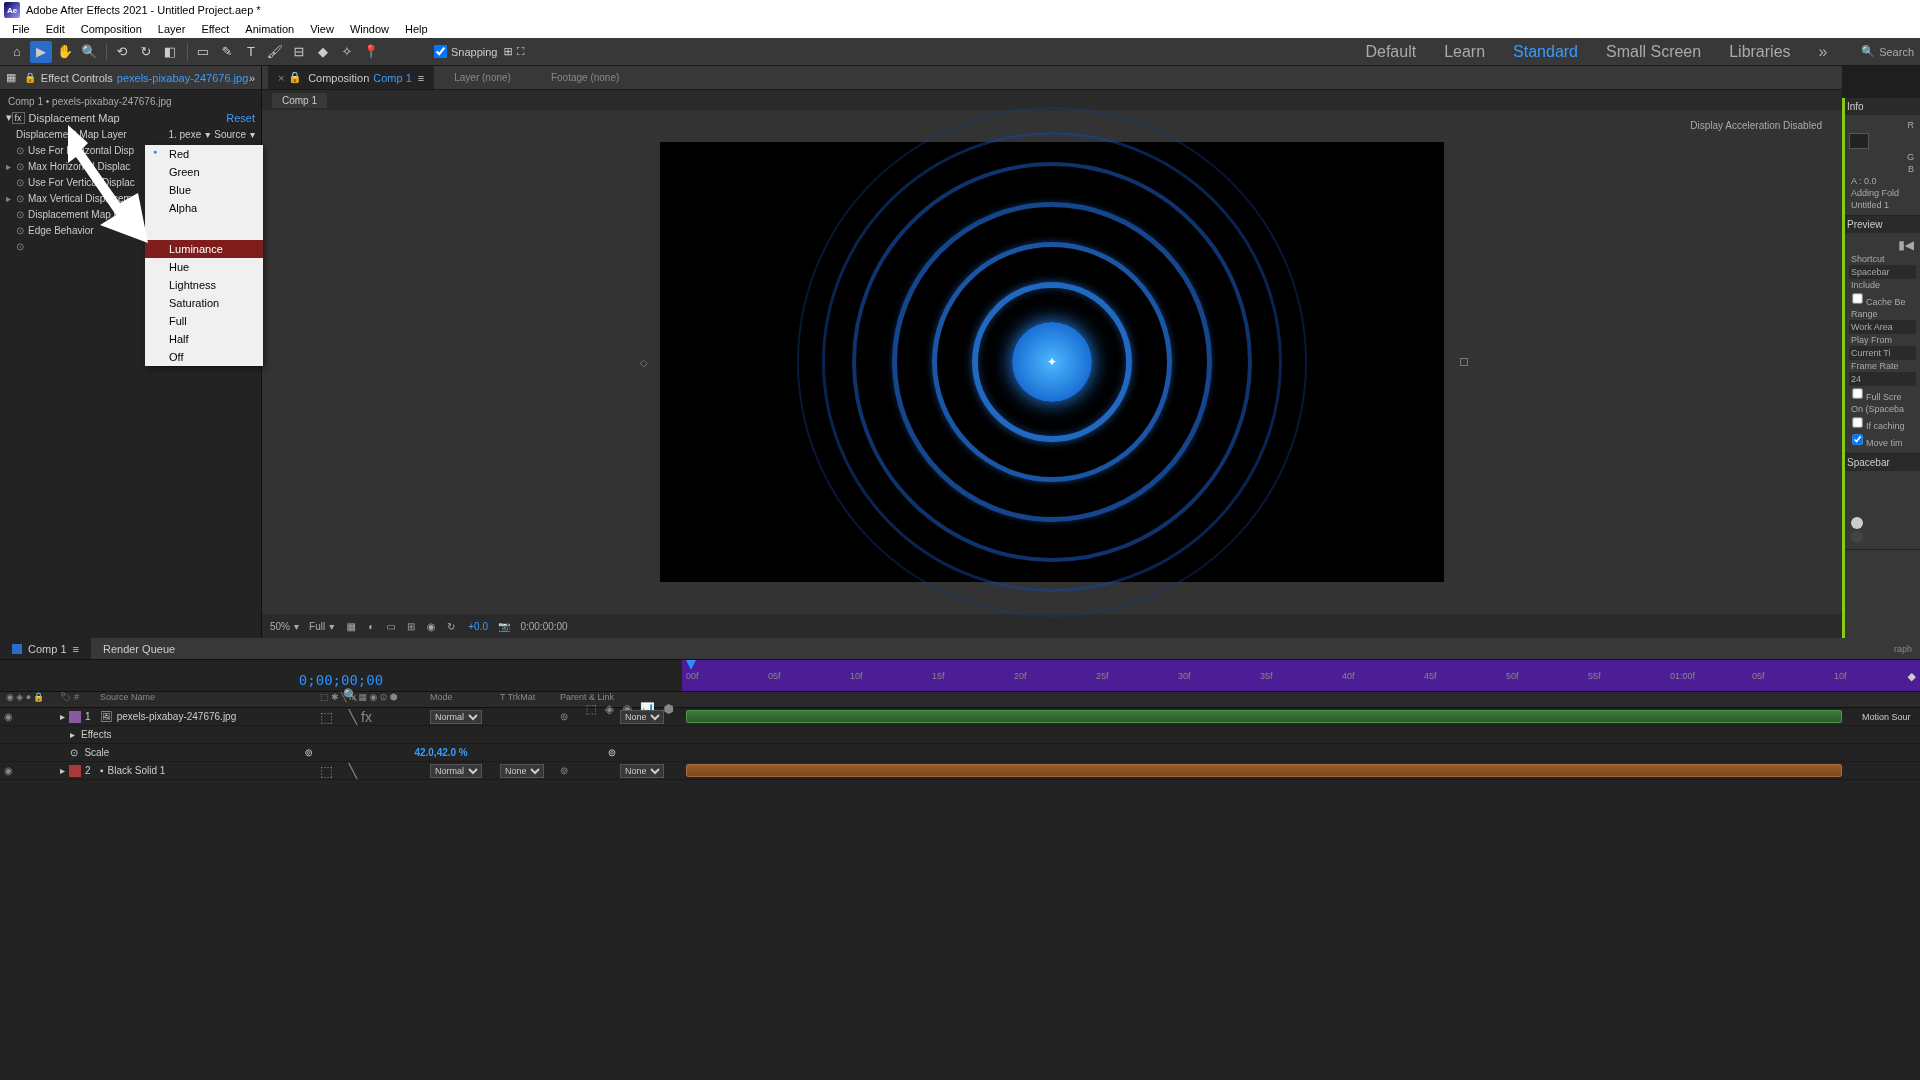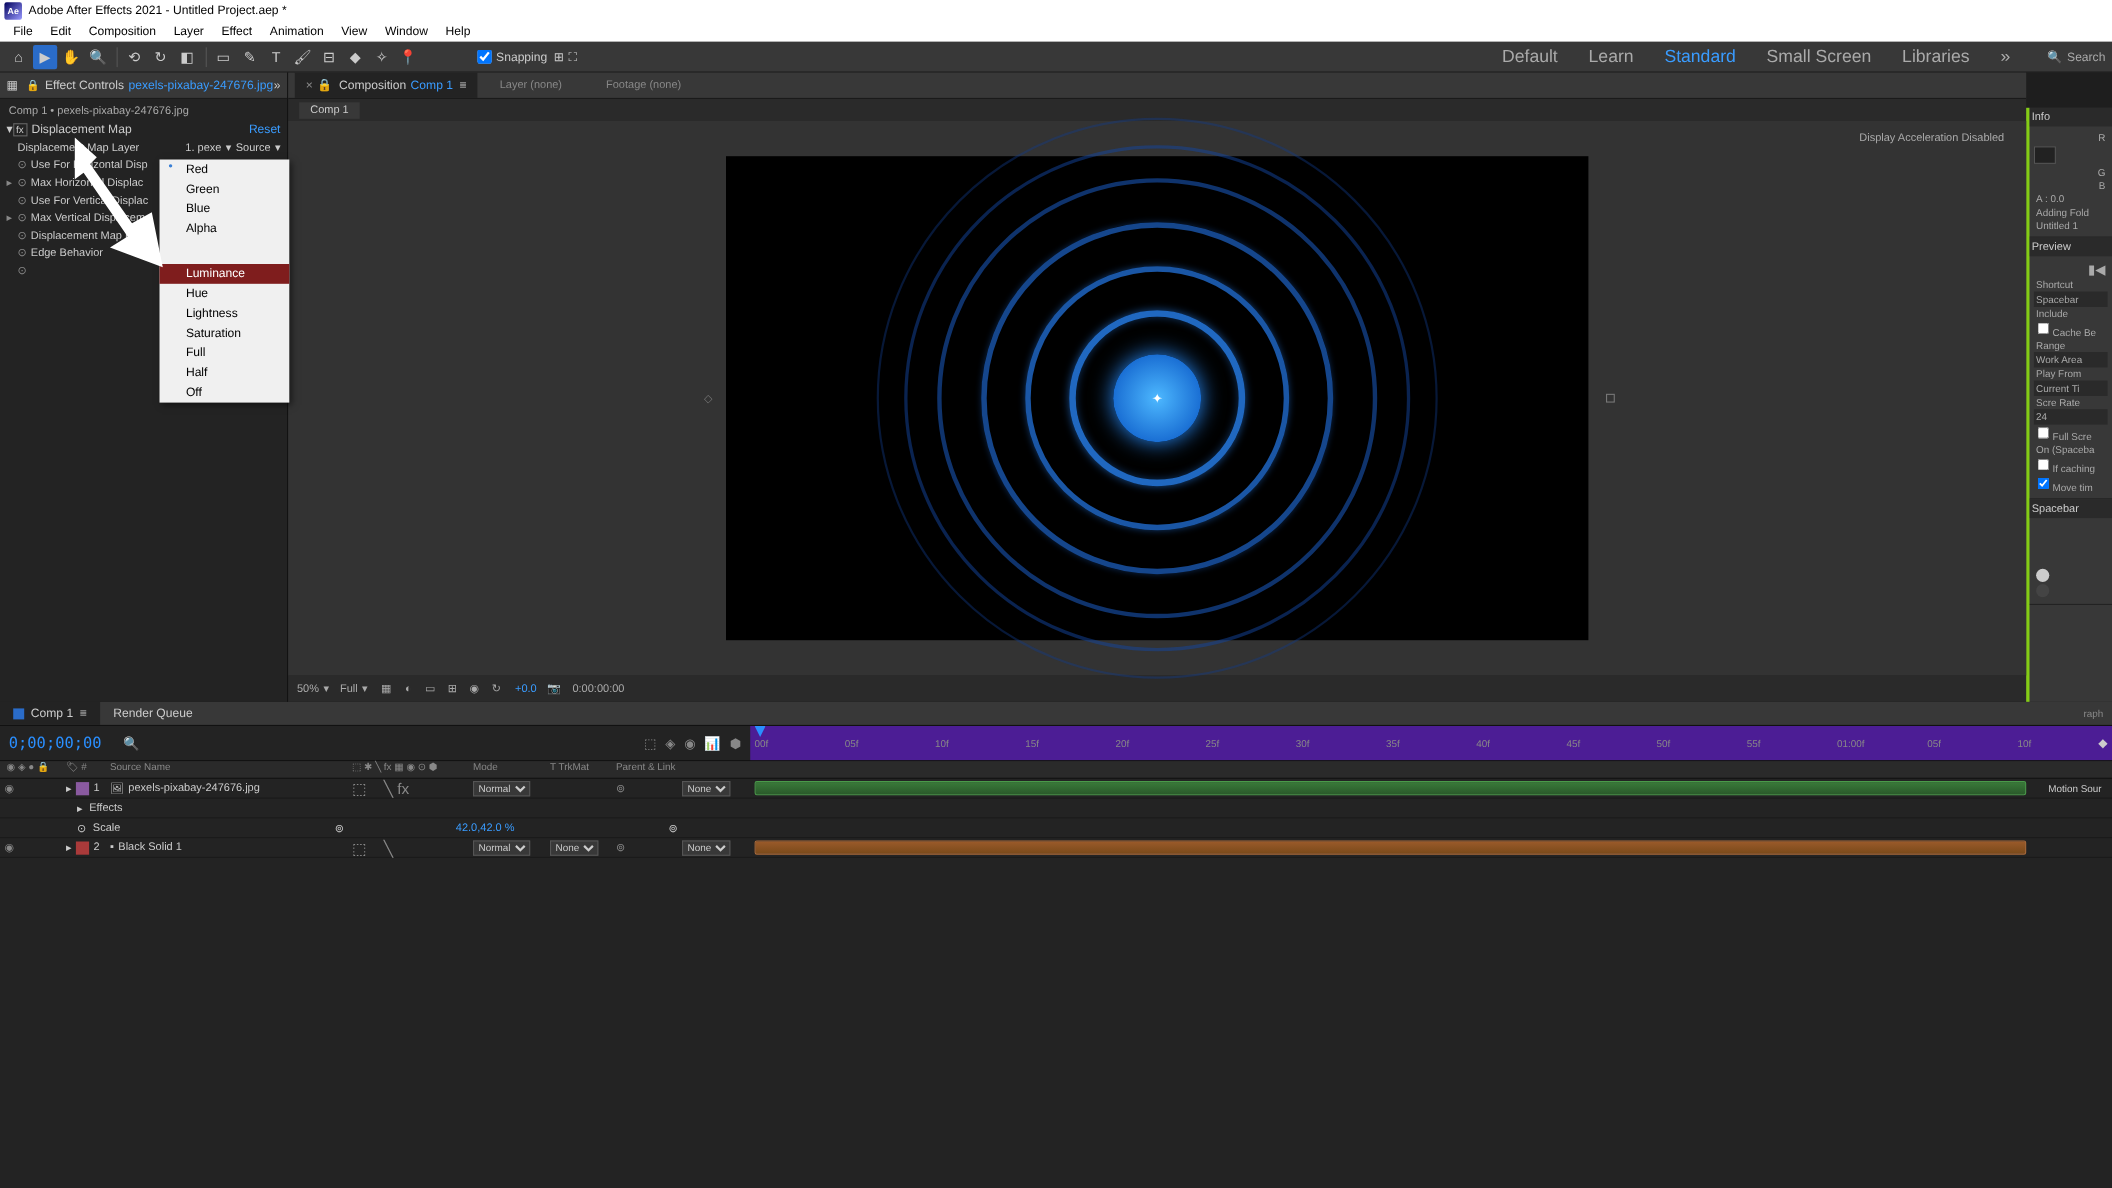--- a/index.html
+++ b/index.html
@@ -95,21 +95,21 @@
 .right-panel .row { font-size: 9px; color: #aaa; padding: 1px 2px; white-space: nowrap; }
 .right-panel .swatch { width: 20px; height: 16px; background: #222; border: 1px solid #555; margin: 2px 0; }
 .right-panel input[type=checkbox] { transform: scale(0.8); margin-right: 2px; }
 
 
 .timeline { height: 450px; background: #232323; }
 .timeline-tabs { height: 22px; background: #383838; display: flex; align-items: center; border-bottom: 1px solid #111; }
 .timeline-tabs .tt { padding: 0 12px; font-size: 11px; color: #ccc; display: flex; align-items: center; height: 100%; }
 .timeline-tabs .tt.active { background: #232323; }
 .timeline-header { height: 32px; display: flex; border-bottom: 1px solid #111; }
-.timeline-header .left { width: 682px; display: flex; align-items: center; padding: 12px 8px; }
+.timeline-header .left { width: 682px; display: flex; align-items: center; padding: 12px 8px; flex-direction: column; }
 .timeline-header .timecode { color: #2a8fff; font-size: 14px; font-family: monospace; }
 .timeline-header .search { margin-left: 20px; color: #666; font-size: 12px; }
 .timeline-header .icons { margin-left: auto; display: flex; gap: 8px; color: #888; font-size: 12px; }
 .timeline-header .right { flex: 1; display: flex; align-items: center; position: relative; background: #4c1d95; }
 .ruler-tick { font-size: 9px; color: #888; position: relative; }
 .playhead { position: absolute; left: 4px; top: 0; width: 10px; height: 10px; background: #2a8fff; clip-path: polygon(0 0, 100% 0, 50% 100%); }
 
 .tl-cols { height: 16px; display: flex; background: #2a2a2a; border-bottom: 1px solid #111; font-size: 9px; color: #888; }
 .tl-cols .c1 { width: 60px; padding-left: 6px; }
 .tl-cols .c2 { width: 40px; }
@@ -130,21 +130,21 @@
 .tl-row .trk { width: 60px; }
 .tl-row .prt { width: 60px; color: #888; }
 .tl-row .lnk { width: 62px; }
 .tl-row .bar { flex: 1; position: relative; height: 100%; }
 .layer-bar { position: absolute; left: 4px; right: 20px; top: 2px; bottom: 2px; border-radius: 2px; }
 .layer-bar.green { background: linear-gradient(#3a7a3a,#2a5a2a); border: 1px solid #4a9a4a; }
 .layer-bar.orange { background: linear-gradient(#9a5a2a,#7a4a1a); border: 1px solid #aa6a3a; }
 
 .tl-row.sub { padding-left: 70px; }
 .tl-row.sub .name { color: #ccc; }
-.tl-row.sub .val { color: #3a9cff; }
+.tl-row.sub .val { color: #3a9cff; font-weight: bold; }
 
 select.mini { background: #383838; color: #ccc; border: 1px solid #555; font-size: 9px; height: 14px; }
 </style>
 </head>
 <body>
 
 <div class="titlebar">
   <div class="ae-icon">Ae</div>
   <span>Adobe After Effects 2021 - Untitled Project.aep *</span>
 </div>
@@ -349,21 +349,21 @@
     <div class="section">
       <div class="row" style="text-align:right;font-size:12px;">▮◀</div>
       <div class="row">Shortcut</div>
       <div class="row" style="background:#2a2a2a;padding:2px;">Spacebar</div>
       <div class="row">Include</div>
       <div class="row"><input type="checkbox" style=""><span>Cache Be</span></div>
       <div class="row">Range</div>
       <div class="row" style="background:#2a2a2a;padding:2px;">Work Area</div>
       <div class="row">Play From</div>
       <div class="row" style="background:#2a2a2a;padding:2px;">Current Ti</div>
-      <div class="row">Scre Rate</div>
+      <div class="row">Frame Rate</div>
       <div class="row" style="background:#2a2a2a;padding:2px;">24</div>
       <div class="row"><input type="checkbox" style=""><span>Full Scre</span></div>
       <div class="row">On (Spaceba</div>
       <div class="row"><input type="checkbox" style=""><span>If caching</span></div>
       <div class="row"><input type="checkbox" checked="" style=""><span>Move tim</span></div>
     </div>
     <div class="section-title">Spacebar</div>
     <div class="section">
       <div class="row" style="height:40px;"></div>
       <div style="width:12px;height:12px;border-radius:50%;background:#ccc;margin:2px;"></div>

